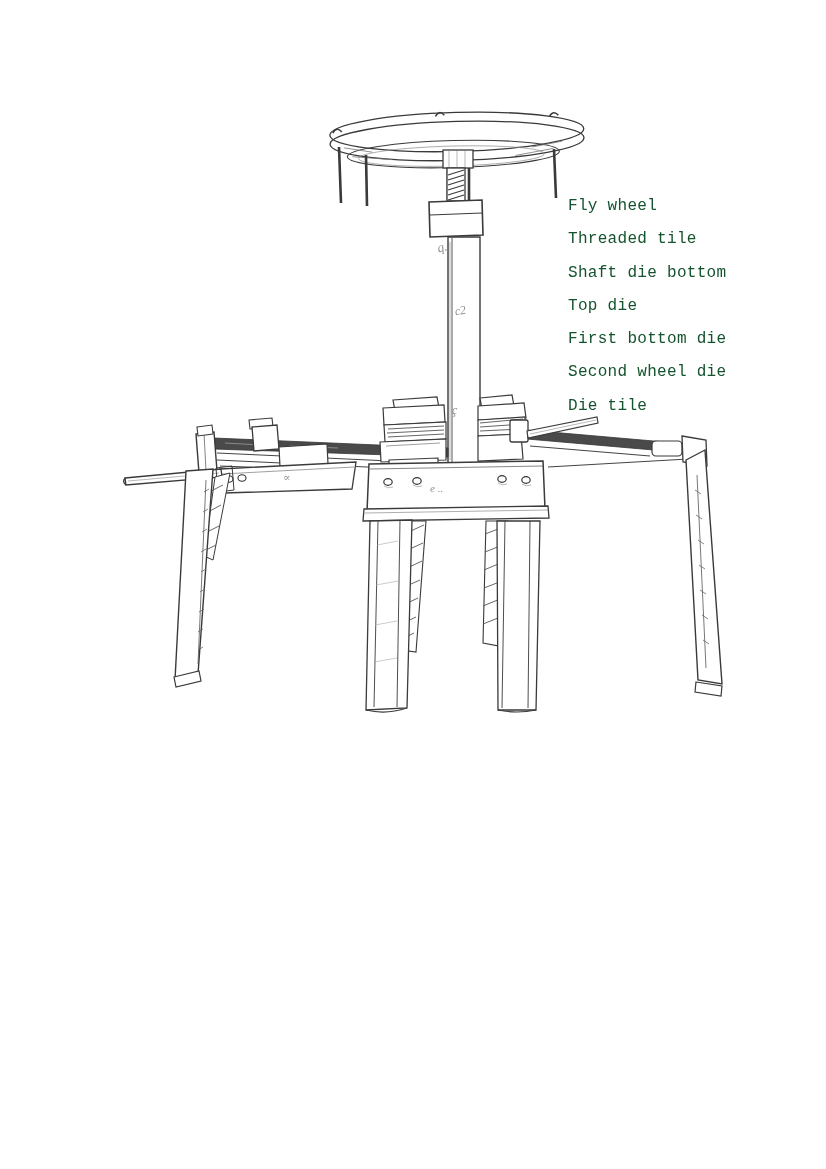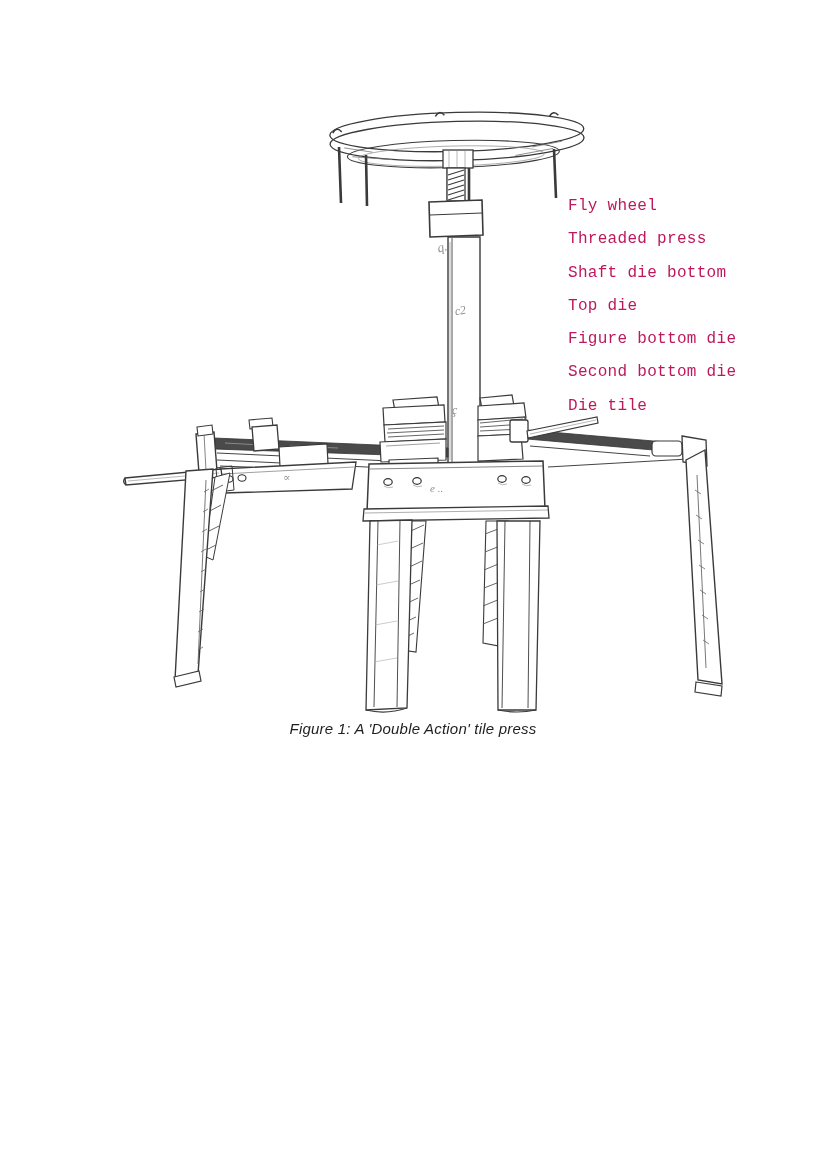--- a/index.html
+++ b/index.html
@@ -3,21 +3,21 @@
 <meta charset="utf-8">
 <style>
   html,body{margin:0;padding:0;background:#ffffff;}
   .page{position:relative;width:826px;height:1169px;background:#ffffff;overflow:hidden;
         font-family:"Liberation Sans","DejaVu Sans",sans-serif;}
   .figure{position:absolute;inset:0;margin:0;}
   .drawing{position:absolute;left:0;top:0;width:826px;height:1169px;}
   .part-labels{position:absolute;left:568px;top:198px;}
   .part-label{font-family:"Liberation Mono","DejaVu Sans Mono",monospace;
               font-size:16px;line-height:17px;margin-bottom:16.3px;
-              letter-spacing:0.3px;color:#be185d;white-space:pre;}
+              letter-spacing:0.3px;color:#14532d;white-space:pre;}
   .caption{position:absolute;left:0;top:719px;width:826px;text-align:center;
            font-style:italic;font-size:15px;line-height:19px;color:#1f1f1f;
            letter-spacing:0.2px;}
   .pencil{font-family:"Liberation Serif","DejaVu Serif",serif;font-style:italic;
           fill:#8f8f8f;}
 </style>
 </head>
 <body>
 
 <div class="page">
@@ -160,23 +160,22 @@
 
       <text class="pencil" x="438" y="252" font-size="13" transform="rotate(-14 440 250)">q.</text>
       <text class="pencil" x="455" y="315" font-size="12" transform="rotate(-10 457 313)">c2</text>
       <text class="pencil" x="452" y="414" font-size="12">ç</text>
       <text class="pencil" x="430" y="492" font-size="11">e ..</text>
       <text class="pencil" x="283" y="481" font-size="11">∝</text>
     </svg>
 
     <div class="part-labels">
       <div class="part-label">Fly wheel</div>
-      <div class="part-label">Threaded press</div>
+      <div class="part-label">Threaded tile</div>
       <div class="part-label">Shaft die bottom</div>
       <div class="part-label">Top die</div>
-      <div class="part-label">Figure bottom die</div>
-      <div class="part-label">Second bottom die</div>
+      <div class="part-label">First bottom die</div>
+      <div class="part-label">Second wheel die</div>
       <div class="part-label">Die tile</div>
     </div>
 
-    <figcaption class="caption">Figure 1: A 'Double Action' tile press</figcaption>
   </figure>
 </div>
 
 </body></html>

